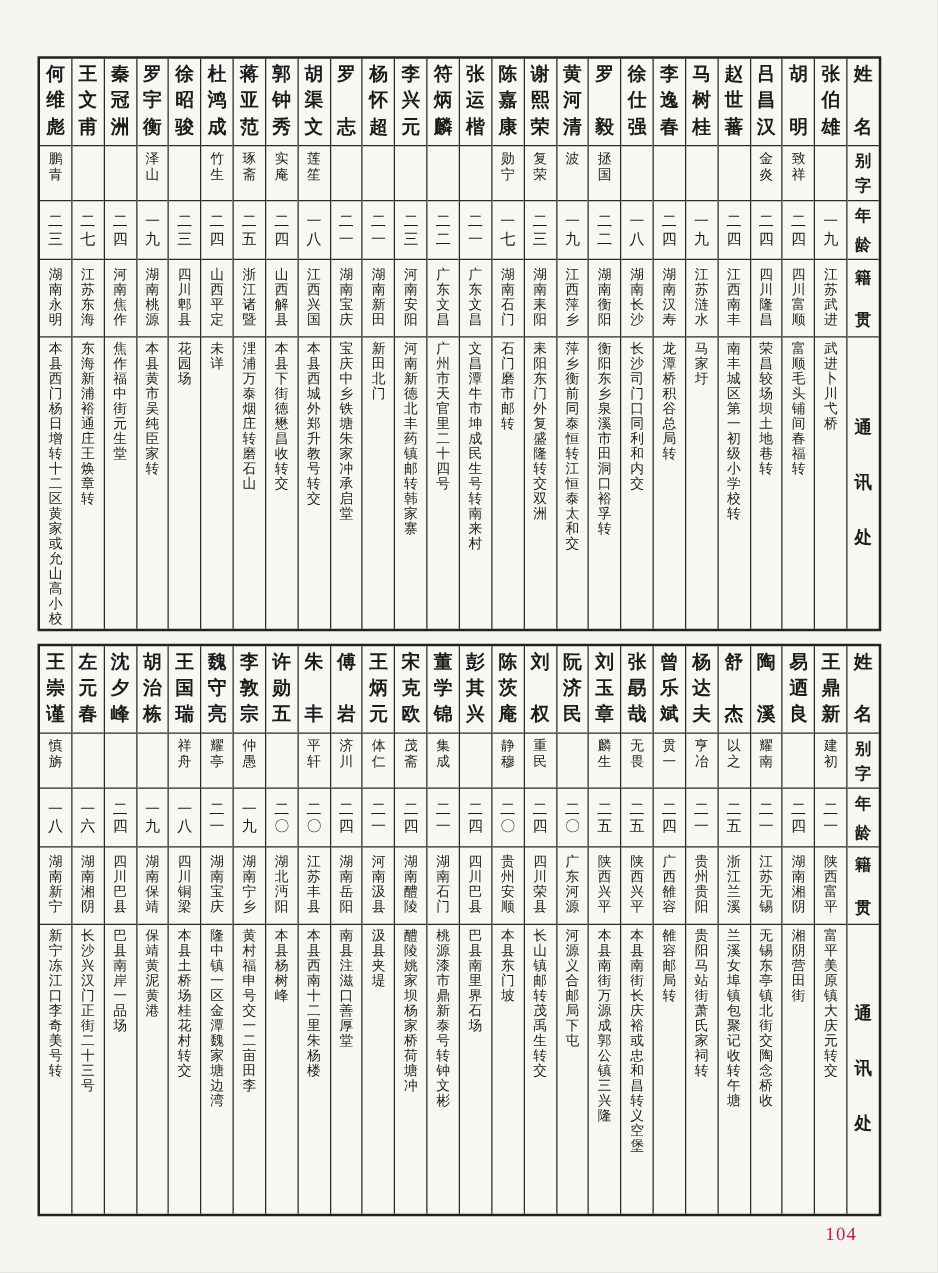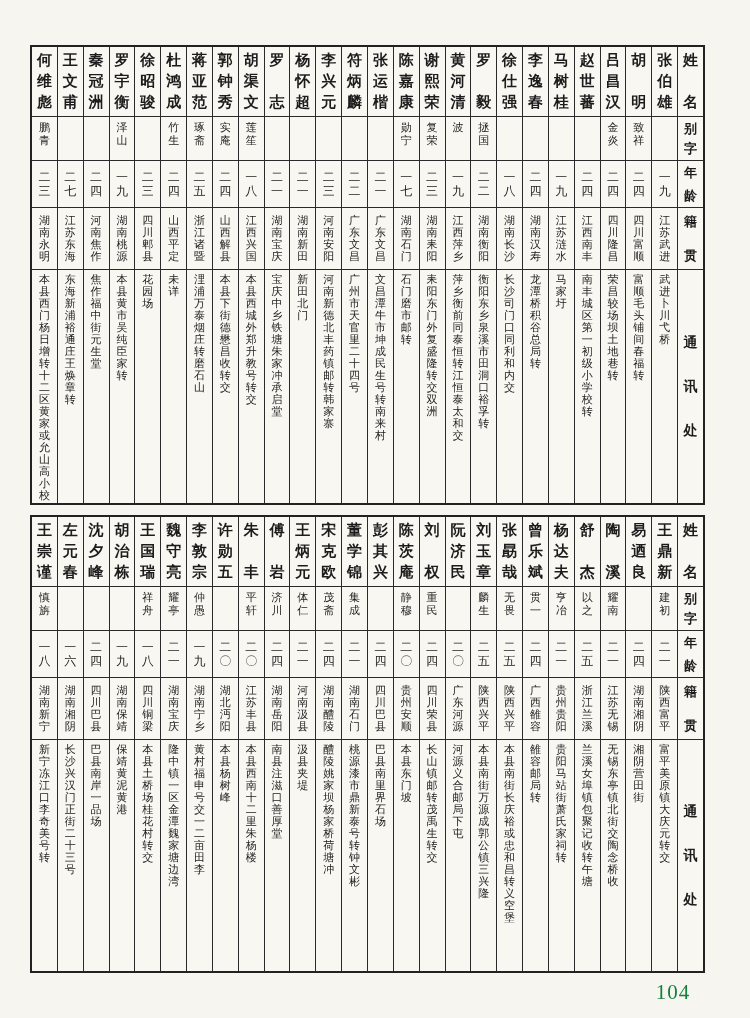--- a/index.html
+++ b/index.html
@@ -110,23 +110,23 @@
     font-size: 14px;
     padding-top: 0;
   }
 
   #page-number {
     position: absolute;
     left: 648px;
     top: 980px;
     width: 50px;
     text-align: center;
-    font-size: 21px;
+    font-size: 15px;
     letter-spacing: 1px;
-    color: #15803d;
+    color: #be185d;
   }
 </style>
 </head>
 <body>
 
 <div id="page">
   <div id="table-top" class="vtable">
       <div class="vcol">
         <div class="cell cell-name">
           <span class="ch">何</span>

